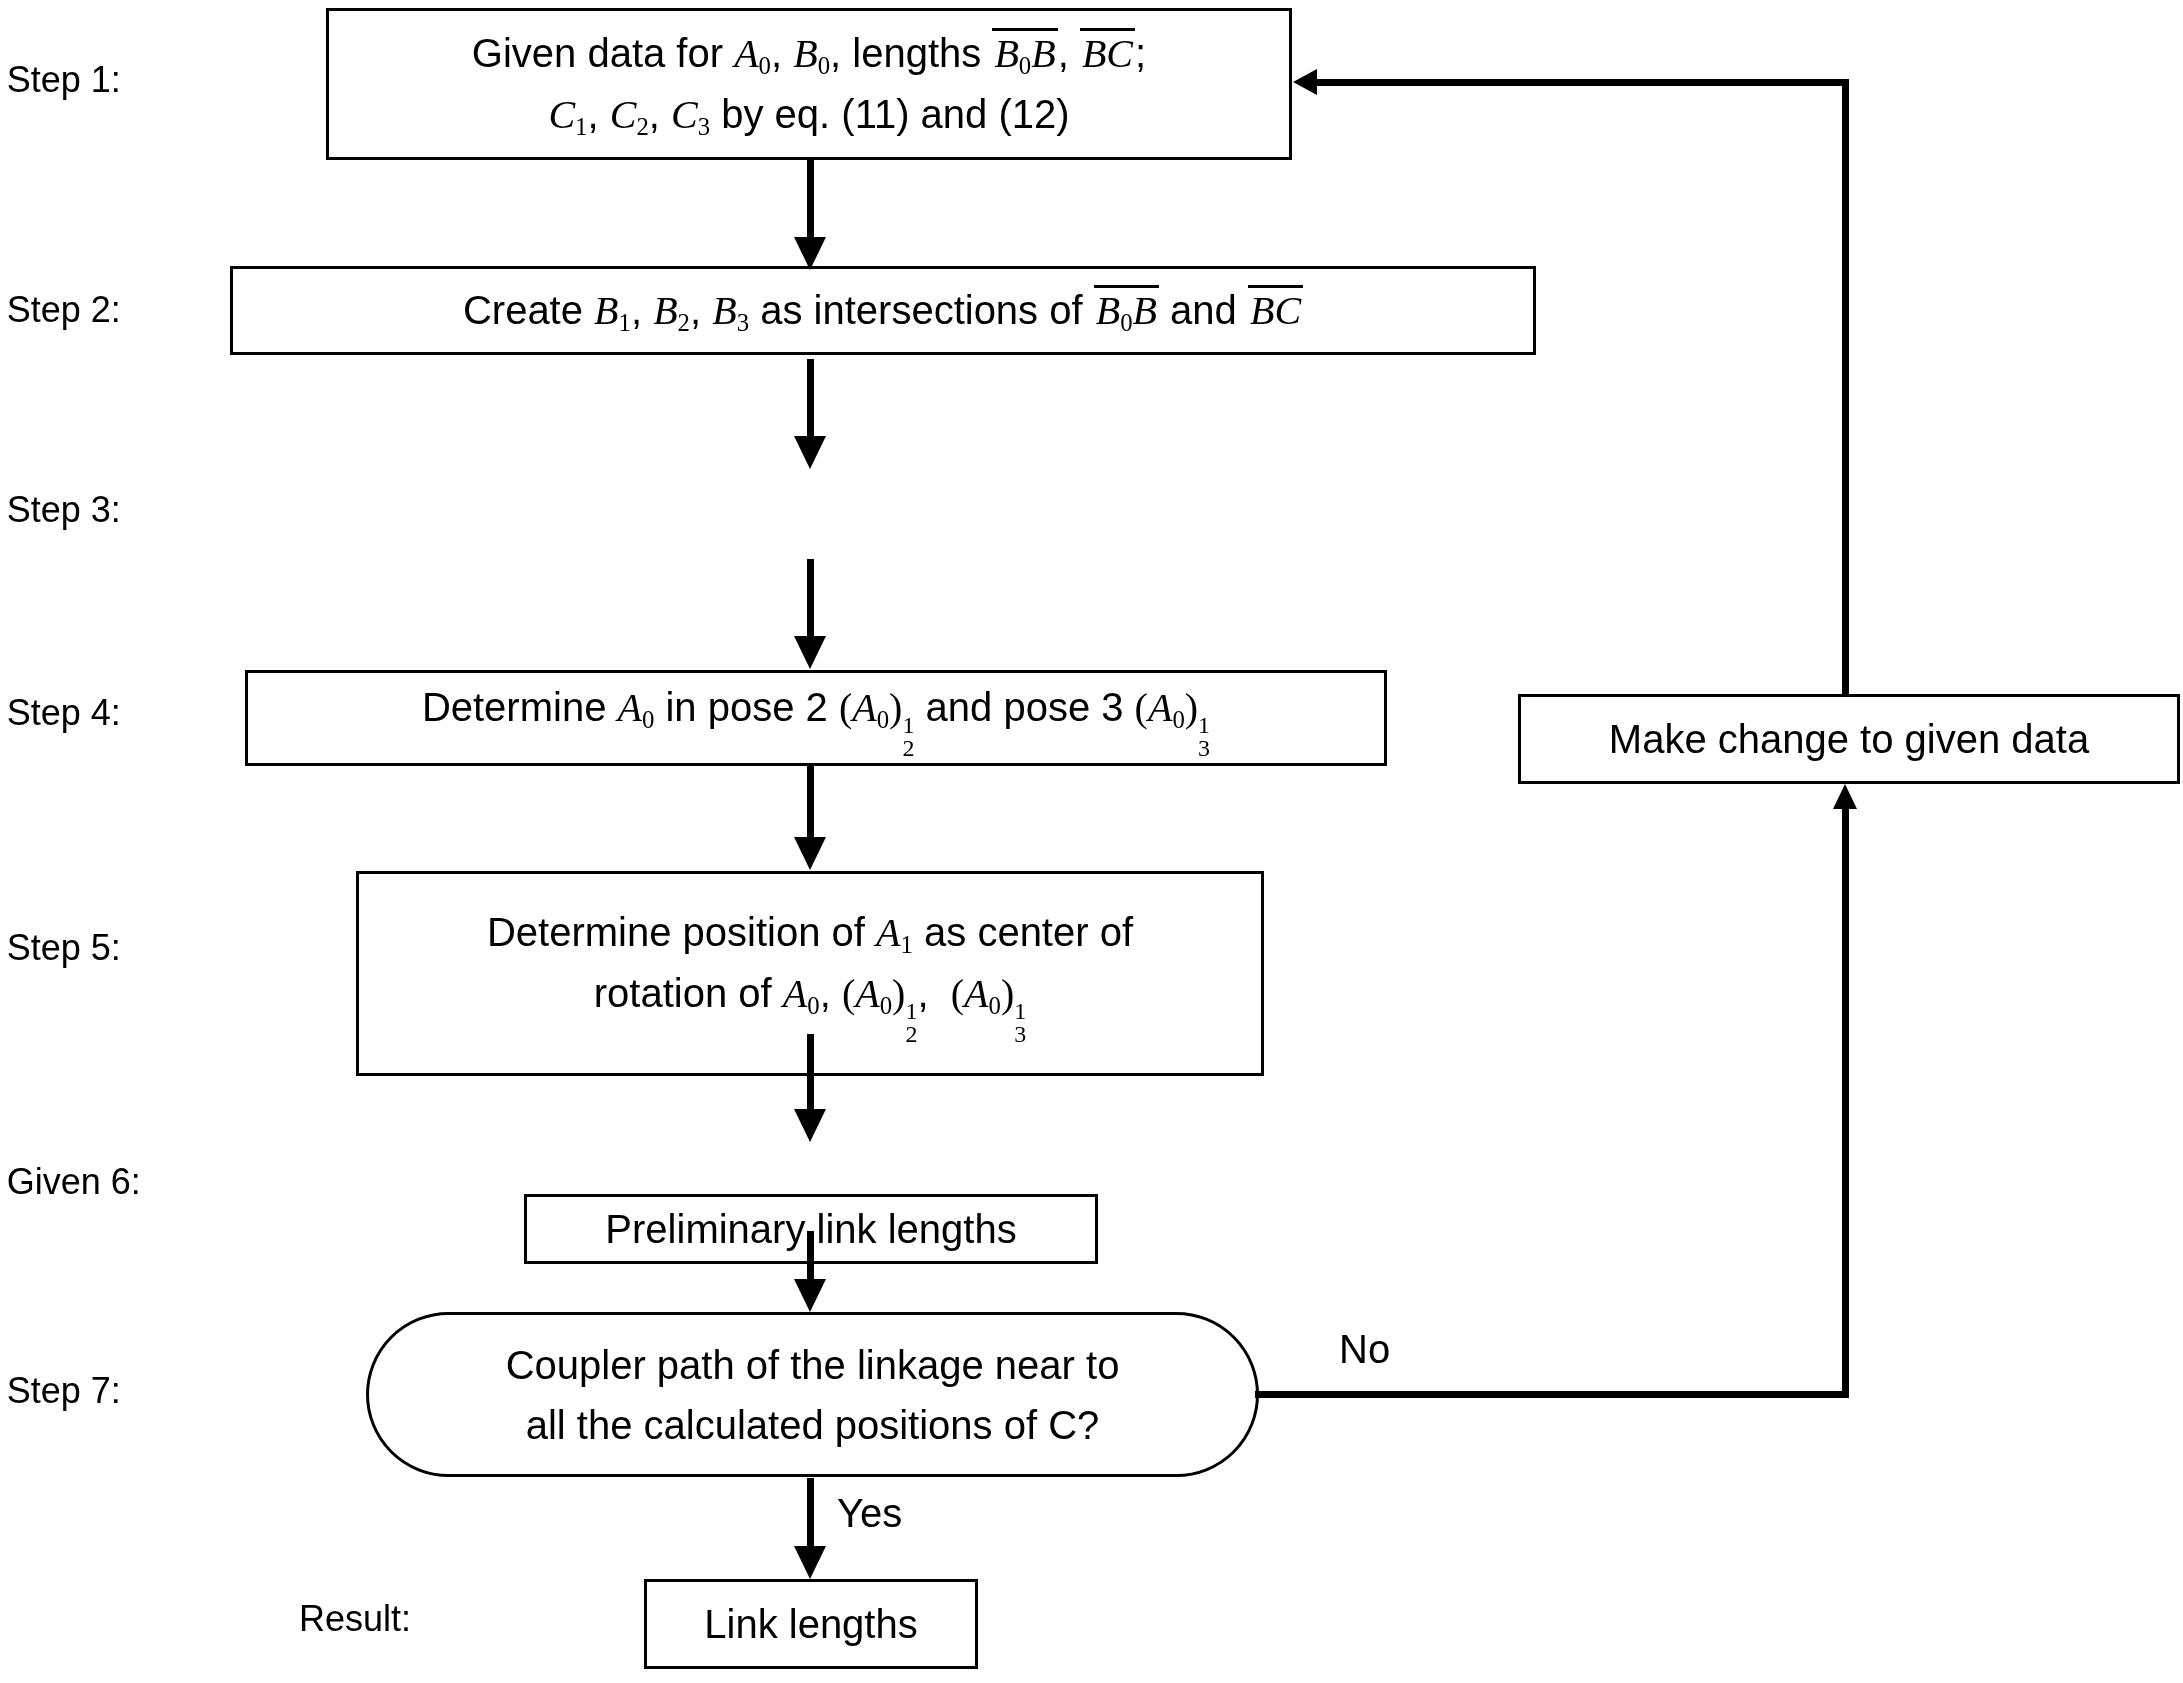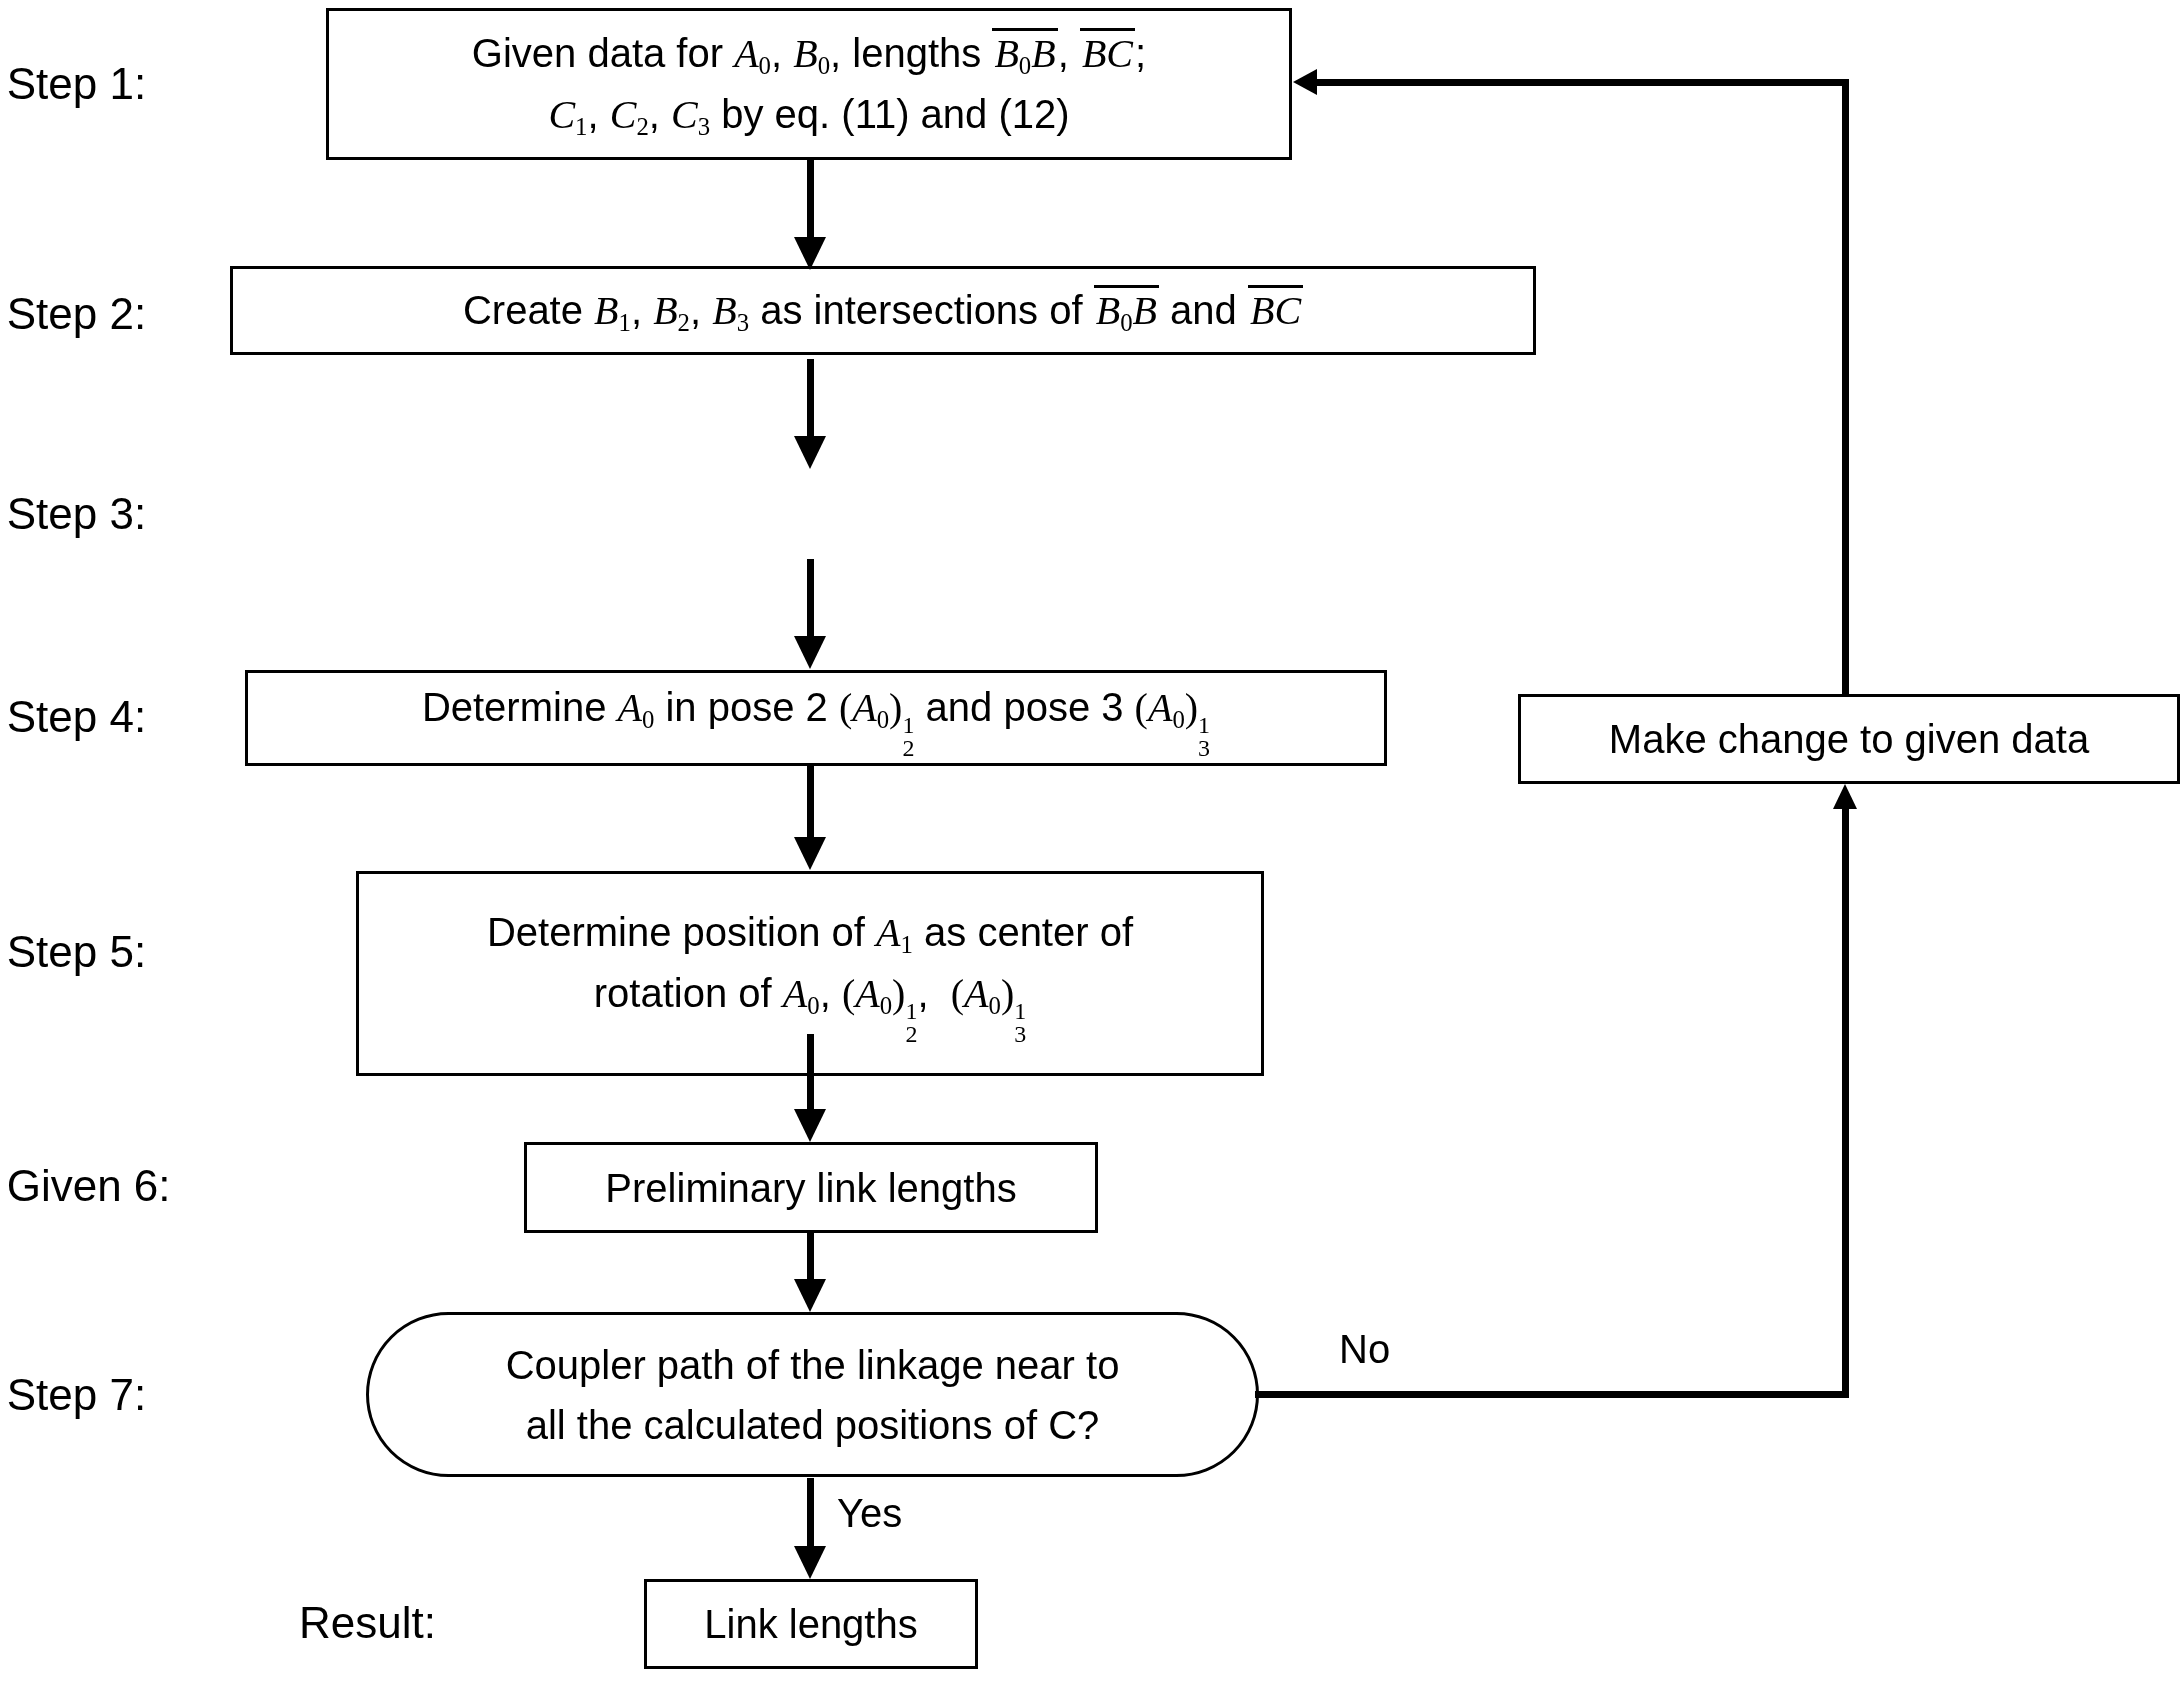--- a/index.html
+++ b/index.html
@@ -21,21 +21,21 @@
     justify-content:center;align-items:center;
     text-align:center;
     font-size:40px;
     line-height:1.5;
   }
   .box .bline{white-space:nowrap;}
   .terminator{border-radius:83px;}
   
   .steplabel{
     position:absolute;left:6.7px;
-    font-size:44px;line-height:1.15;white-space:nowrap;
+    font-size:36px;line-height:1.15;white-space:nowrap;
   }
   
   .edgelabel{position:absolute;font-size:40px;line-height:1.1;white-space:nowrap;}
   
   .v{font-family:"Liberation Serif",serif;font-style:italic;}
   .r{font-family:"Liberation Serif",serif;font-style:normal;}
   .sb{font-family:"Liberation Serif",serif;font-style:normal;font-size:0.62em;vertical-align:-0.28em;}
   .ov{display:inline-block;border-top:3.3px solid #000;padding:1.3px 2px 0 2px;line-height:1.05;}
   .st{
     display:inline-flex;flex-direction:column;align-items:center;
@@ -87,21 +87,21 @@
     <div class="bline"><span class="t">Determine position of </span><span class="v">A</span><span class="sb">1</span><span class="t"> as center of</span></div>
     <div class="bline"><span class="t">rotation of </span><span class="v">A</span><span class="sb">0</span><span class="t">, </span><span class="r">(</span><span class="v">A</span><span class="sb">0</span><span class="r">)</span><span class="st">
           <span>1</span>
           <span>2</span>
         </span><span class="t">,&nbsp; </span><span class="r">(</span><span class="v">A</span><span class="sb">0</span><span class="r">)</span><span class="st">
           <span>1</span>
           <span>3</span>
         </span></div>
   </div>
 
-  <div class="box" style="left:524px;top:1142px;width:574px;height:91px">
+  <div class="box" style="left:524px;top:1194px;width:574px;height:70px">
     <div class="bline"><span class="t">Preliminary link lengths</span></div>
   </div>
 
   <div class="box terminator" style="left:366px;top:1312px;width:893px;height:165px">
     <div class="bline"><span class="t">Coupler path of the linkage near to</span></div>
     <div class="bline"><span class="t">all the calculated positions of C?</span></div>
   </div>
 
   <div class="box" style="left:644px;top:1579px;width:334px;height:90px">
     <div class="bline"><span class="t">Link lengths</span></div>

